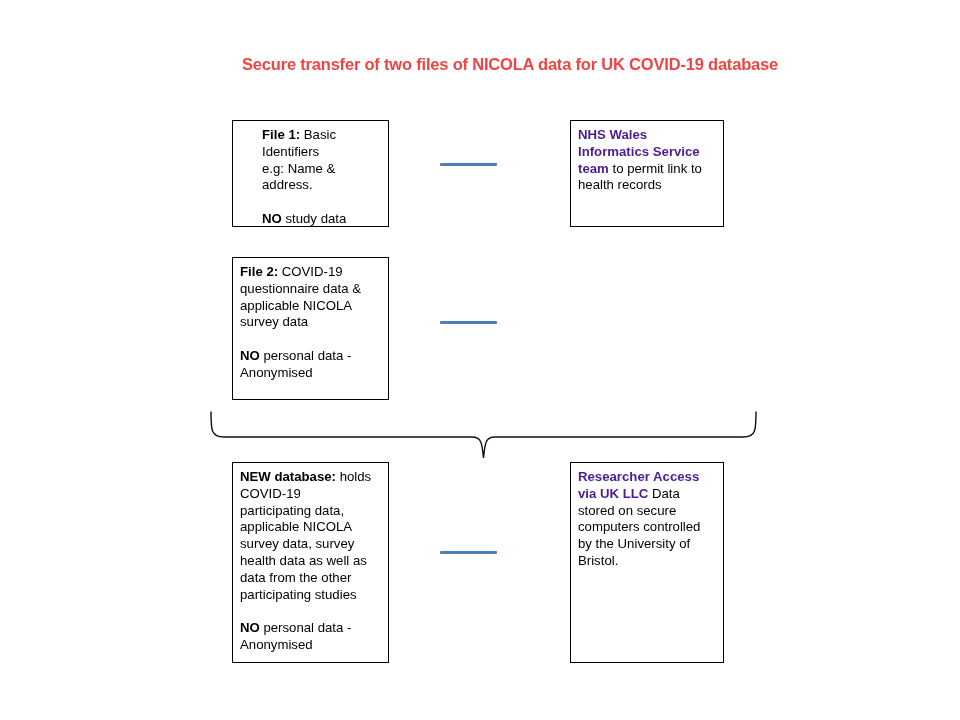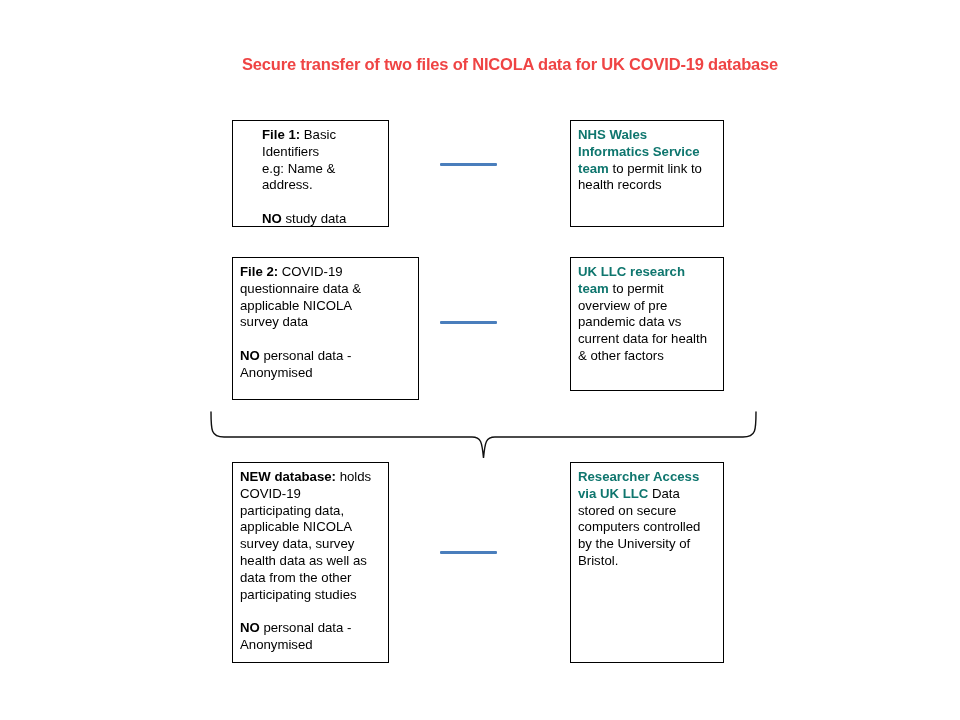--- a/index.html
+++ b/index.html
@@ -45,21 +45,21 @@
   }
 
   .box p {
     margin: 0;
   }
   .box p.gap {
     margin-top: 16.8px;
   }
 
   .b { font-weight: bold; }
-  .navy { color: #0f766e; font-weight: bold; }
+  .navy { color: #4c1d95; font-weight: bold; }
 
   
   .connector {
     position: absolute;
     height: 2.6px;
     background: #4A7EBC;
     border-radius: 1px;
   }
 
   
@@ -91,41 +91,35 @@
 
   <div class="connector" style="left:440px; top:163px; width:57px;"></div>
 
   <div class="box" style="left:570px; top:120px; width:154px; height:107px;">
     <p>
       <span class="navy">NHS Wales Informatics Service team</span>
       <span>to permit link to health records</span>
     </p>
   </div>
 
-  <div class="box" style="left:232px; top:257px; width:187px; height:143px;">
+  <div class="box" style="left:232px; top:257px; width:157px; height:143px;">
     <p>
       <span class="b">File 2:</span><span> COVID-19</span>
     </p>
     <p>questionnaire data &amp;</p>
     <p>applicable NICOLA</p>
     <p>survey data</p>
     <p class="gap">
       <span class="b">NO</span><span> personal data  -</span>
     </p>
     <p>Anonymised</p>
   </div>
 
   <div class="connector" style="left:440px; top:321px; width:57px;"></div>
 
-  <div class="box" style="left:570px; top:257px; width:154px; height:134px;">
-    <p>
-      <span class="navy">UK LLC research team</span>
-      <span>to permit overview of pre pandemic data vs current data for health &amp; other factors</span>
-    </p>
-  </div>
 
   <div class="brace-wrap">
     <svg width="570" height="62" viewBox="0 0 570 62" xmlns="http://www.w3.org/2000/svg">
       <path d="M11,9 C11,27 11,34 24,34 L272,34 C281,34 282,39 283.5,55 C285,39 286,34 295,34 L543,34 C556,34 556,27 556,9" fill="none" stroke="#101010" stroke-width="1.4" stroke-linecap="round"></path>
     </svg>
   </div>
 
   <div class="box" style="left:232px; top:462px; width:157px; height:201px;">
     <p>
       <span class="b">NEW database:</span><span>  holds</span>

